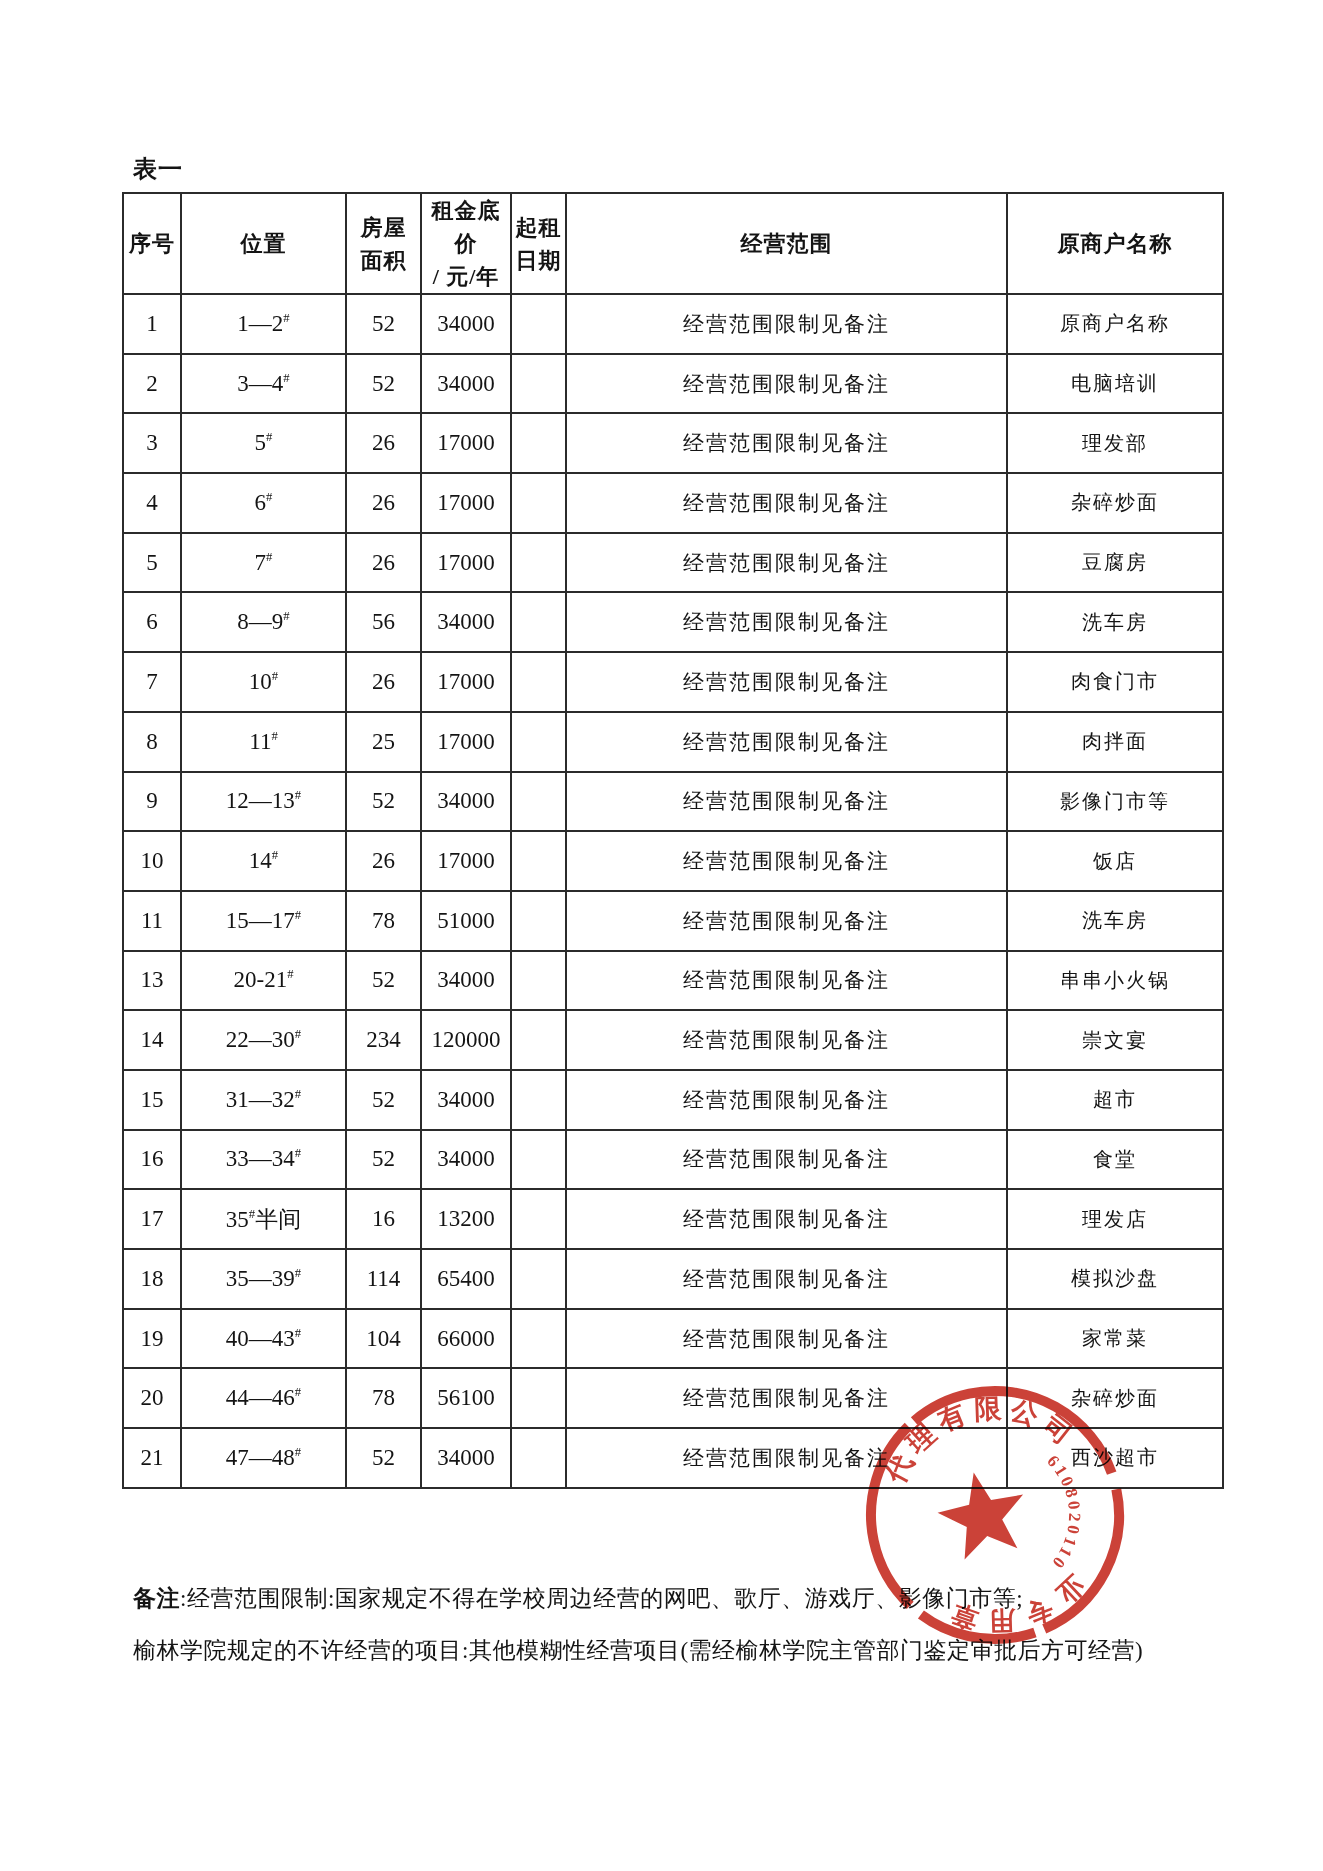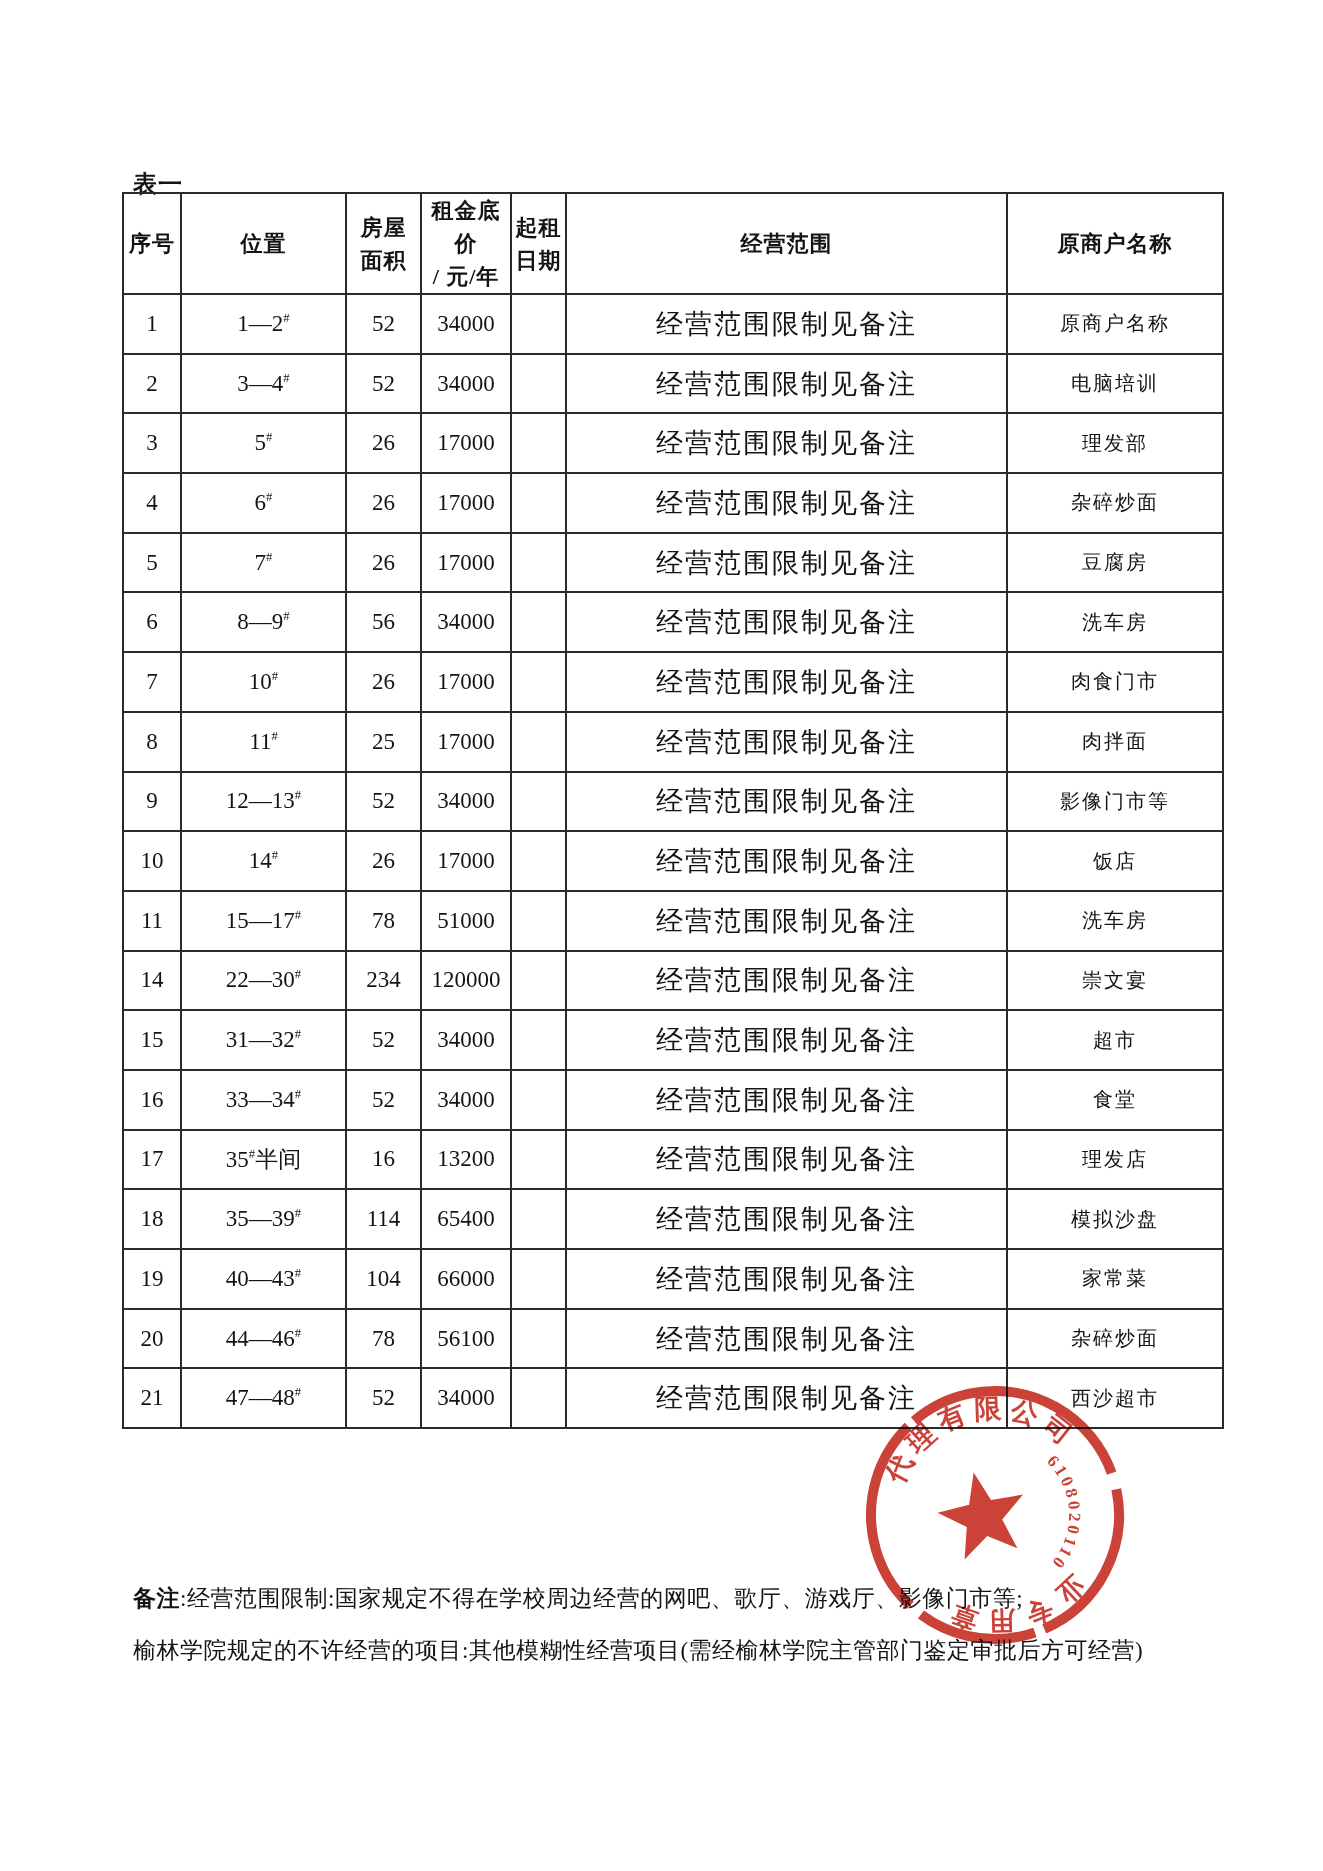--- a/index.html
+++ b/index.html
@@ -1,36 +1,36 @@
 <!DOCTYPE html>
 <html><head>
 <meta charset="utf-8">
 <style>
   html,body{margin:0;padding:0;}
   body{
     width:1323px;height:1871px;background:#ffffff;position:relative;
     font-family:"Liberation Serif", serif;color:#141414;overflow:hidden;
   }
   .table-label{
-    position:absolute;left:133px;top:168px;font-size:24px;font-weight:bold;letter-spacing:1px;
+    position:absolute;left:133px;top:153px;font-size:24px;font-weight:bold;letter-spacing:1px;
   }
   table.rental{
     position:absolute;left:122px;top:192px;width:1100px;
     border-collapse:collapse;table-layout:fixed;background:transparent;
   }
   table.rental th, table.rental td{
     border:2px solid #2b2b2b;text-align:center;vertical-align:middle;padding:0 2px;
     overflow:hidden;
   }
   thead th{
     height:84px;font-size:22px;font-weight:bold;white-space:pre-line;line-height:1.5;letter-spacing:1px;
   }
   tbody td{height:57.7px;font-size:23px;}
   td.cell-location sup{font-size:0.55em;vertical-align:super;}
-  td.cell-scope{font-size:27px;letter-spacing:2px;}
+  td.cell-scope{font-size:21px;letter-spacing:2px;}
   td.cell-merchant{font-size:20px;letter-spacing:2px;}
   .note{
     position:absolute;left:133px;width:1090px;font-size:23px;letter-spacing:0.5px;line-height:1.3;
     white-space:nowrap;
   }
   #note1{top:1584px;}
   #note2{top:1636px;}
   .note b{font-weight:bold;}
   .stamp{
     position:absolute;left:840px;top:1360px;width:310px;height:310px;
@@ -163,20 +163,29 @@
         <tr>
           <td class="cell-no">11</td>
           <td class="cell-location"><span>15—17</span><sup>#</sup><span></span></td>
           <td class="cell-area">78</td>
           <td class="cell-rent">51000</td>
           <td class="cell-start-date"></td>
           <td class="cell-scope">经营范围限制见备注</td>
           <td class="cell-merchant">洗车房</td>
         </tr>
         <tr>
+          <td class="cell-no">13</td>
+          <td class="cell-location"><span>20-21</span><sup>#</sup><span></span></td>
+          <td class="cell-area">52</td>
+          <td class="cell-rent">34000</td>
+          <td class="cell-start-date"></td>
+          <td class="cell-scope">经营范围限制见备注</td>
+          <td class="cell-merchant">串串小火锅</td>
+        </tr>
+        <tr>
           <td class="cell-no">14</td>
           <td class="cell-location"><span>22—30</span><sup>#</sup><span></span></td>
           <td class="cell-area">234</td>
           <td class="cell-rent">120000</td>
           <td class="cell-start-date"></td>
           <td class="cell-scope">经营范围限制见备注</td>
           <td class="cell-merchant">崇文宴</td>
         </tr>
         <tr>
           <td class="cell-no">15</td>

